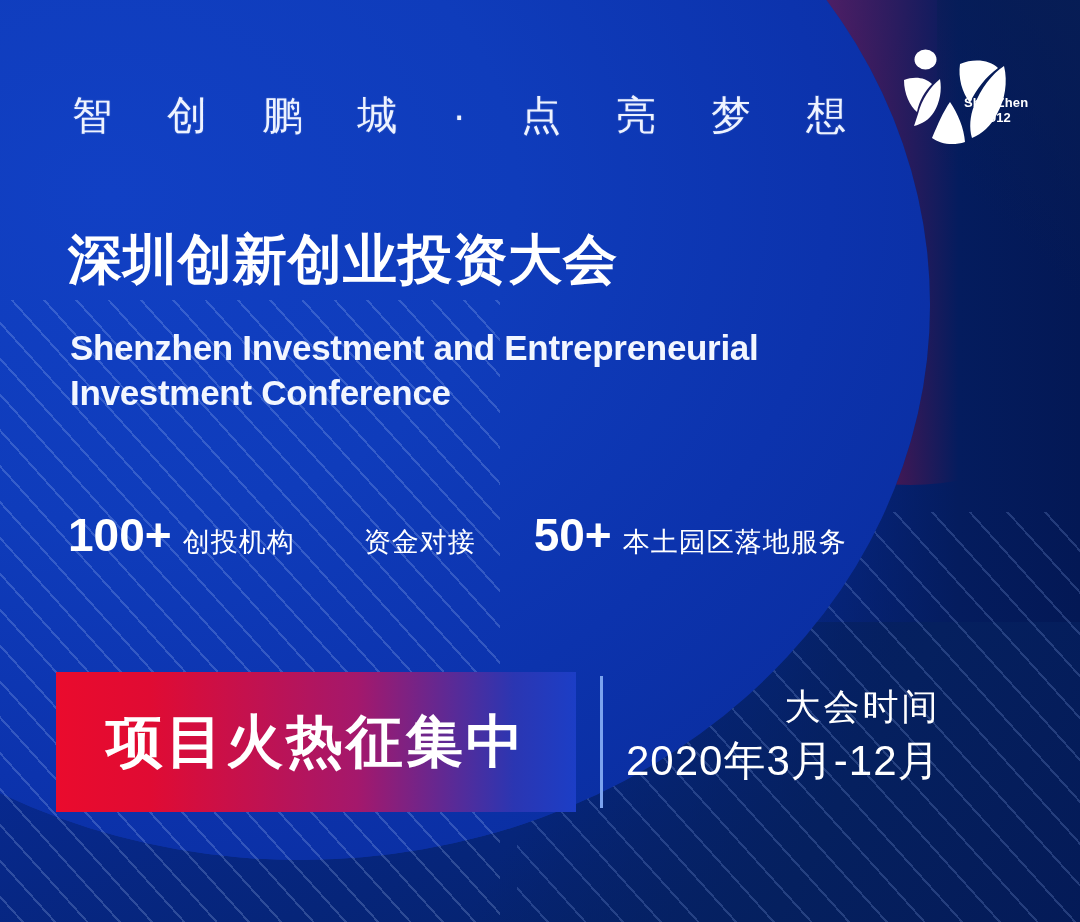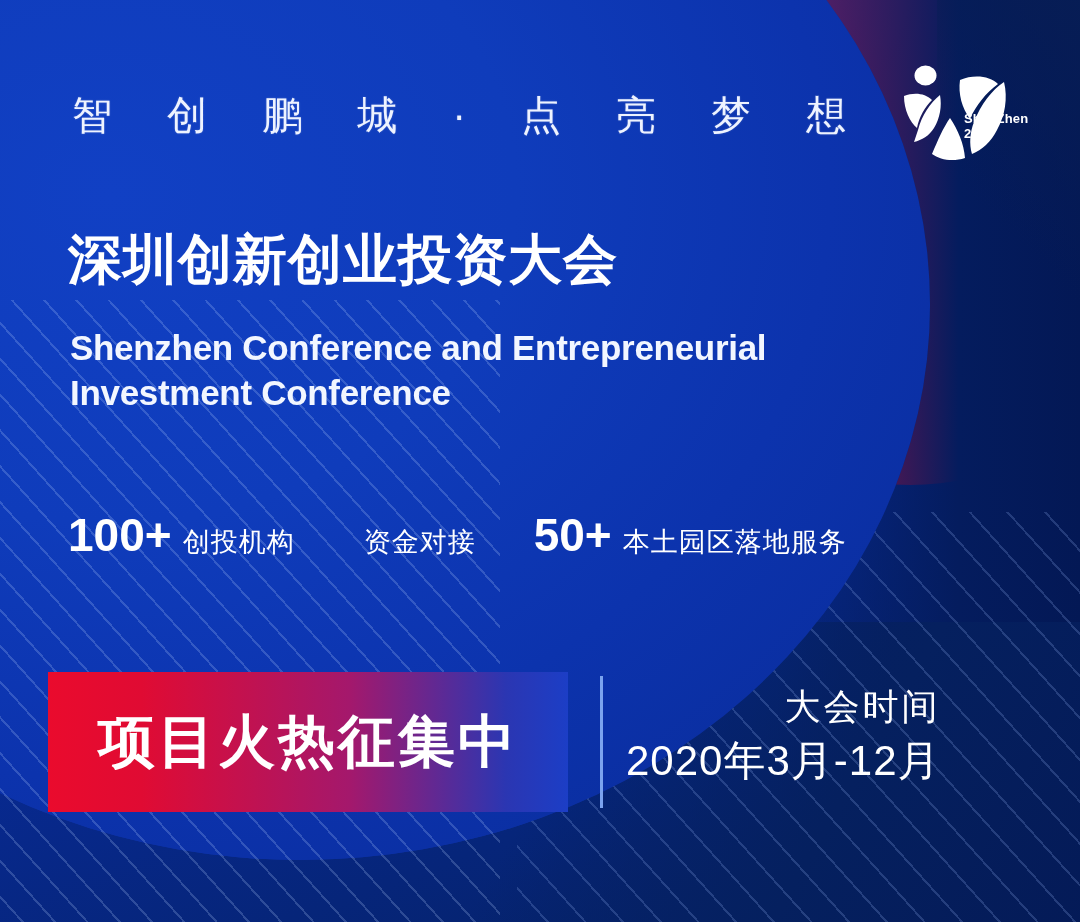--- a/index.html
+++ b/index.html
@@ -126,22 +126,22 @@
     font-weight: 300;
     color: #eef3ff;
     letter-spacing: 22px;
     white-space: nowrap;
     text-shadow: 0 0 2px rgba(255,255,255,0.25);
   }
 
   
   .logo {
     position: absolute;
-    left: 898px; top: 60px;
-    width: 128px; height: 118px;
+    left: 898px; top: 44px;
+    width: 128px; height: 118px; text-align: center;
   }
   .logo svg { display: block; }
   .logo-text {
     position: absolute;
     left: 66px; top: 52px;
     color: #ffffff;
     line-height: 1.12;
   }
   .logo-text .lt1 { font-size: 13px; font-weight: 700; letter-spacing: .2px; }
   .logo-text .lt2 { font-size: 13px; font-weight: 700; }
@@ -185,21 +185,21 @@
   .stat-label {
     font-size: 27px;
     font-weight: 500;
     color: #ffffff;
     margin-left: 11px;
     letter-spacing: 1px;
   }
 
   .cta-banner {
     position: absolute;
-    left: 48px; top: 672px;
+    left: 56px; top: 672px;
     width: 520px; height: 140px;
     background: linear-gradient(90deg, #ea0b2d 0%, #e00b33 18%, #a4186c 58%, #2b36b2 88%, #1c3ec6 100%);
     display: flex;
     align-items: center;
     justify-content: center;
   }
   .cta-text {
     font-size: 57px;
     font-weight: 900;
     color: #ffffff;
@@ -261,28 +261,28 @@
           <ellipse cx="27.5" cy="15.5" rx="11" ry="10"></ellipse>
           <path d="M6 36 C16 32 27 33 34 40 C27 47 21 57 19 68 C12 62 6 50 6 36 Z"></path>
           <path d="M20 70 C24 55 32 43 42 35 C44 46 42 58 36 68 C31 76 24 80 16 82 Z"></path>
           <path d="M62 20 C76 14 92 16 100 24 C88 33 78 45 72 59 C64 48 60 34 62 20 Z"></path>
           <path d="M76 62 C83 44 94 30 106 22 C110 38 107 56 99 70 C93 82 84 90 74 94 C71 84 72 72 76 62 Z"></path>
           <path d="M52 58 C60 70 66 84 67 98 C55 102 42 100 34 94 C40 80 45 68 52 58 Z"></path>
         </g>
       </svg>
       <div class="logo-text">
         <div class="lt1">ShenZhen</div>
-        <div class="lt2">2020</div>
+        <div class="lt2">2012</div>
       </div>
     </div>
 
     <div class="title-cn">深圳创新创业投资大会</div>
 
     <div class="title-en">
-      <div>Shenzhen Conference and Entrepreneurial</div>
+      <div>Shenzhen Investment and Entrepreneurial</div>
       <div>Investment Conference</div>
     </div>
 
     <div class="stats">
       <div class="stat">
         <span class="stat-num">100+</span>
         <span class="stat-label">创投机构</span>
       </div>
       <div class="stat">
         <span class="stat-label">资金对接</span>

